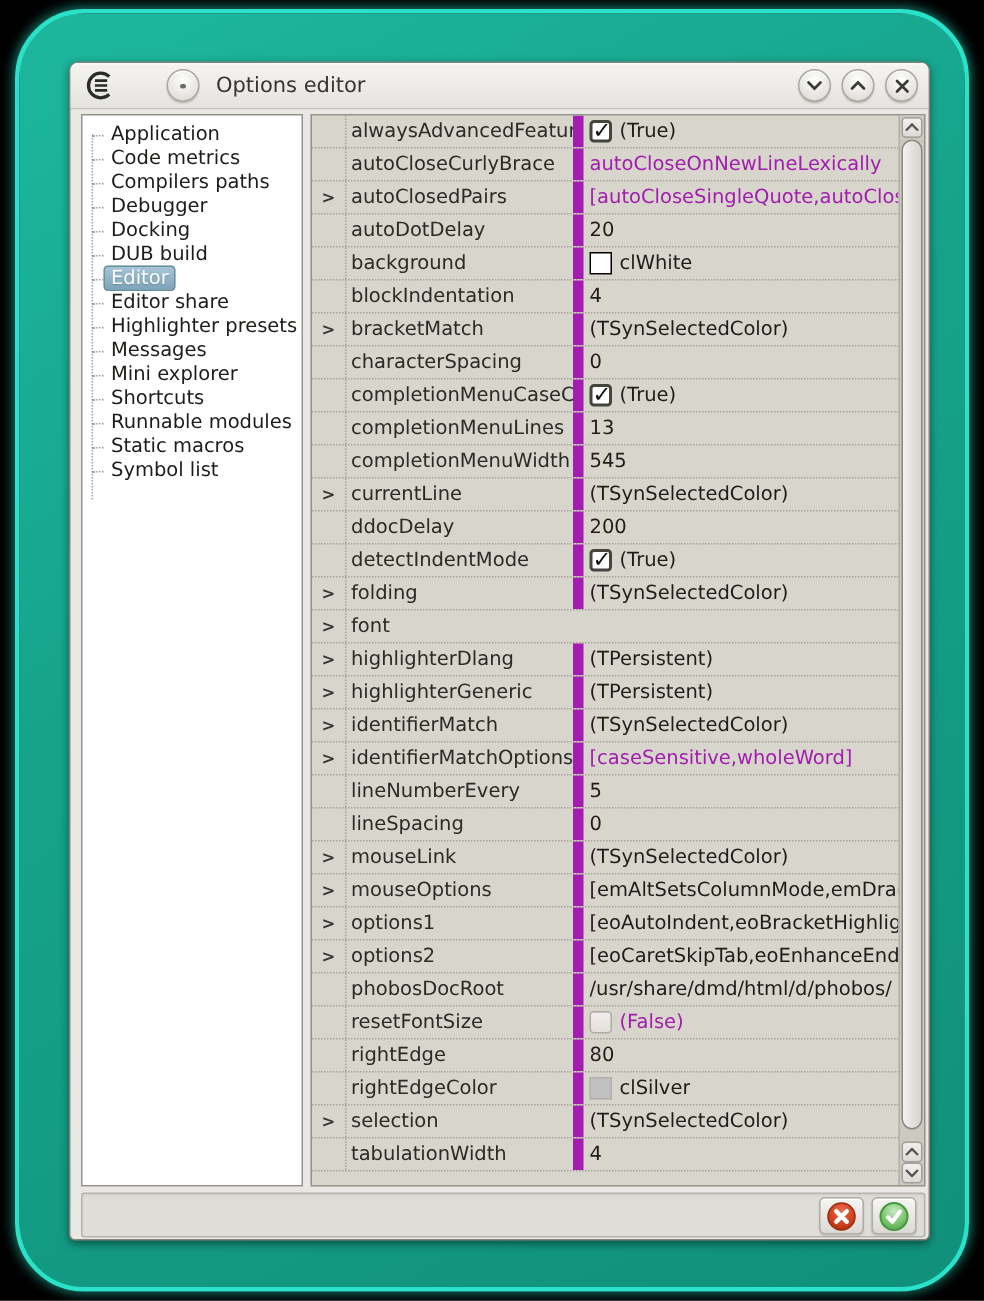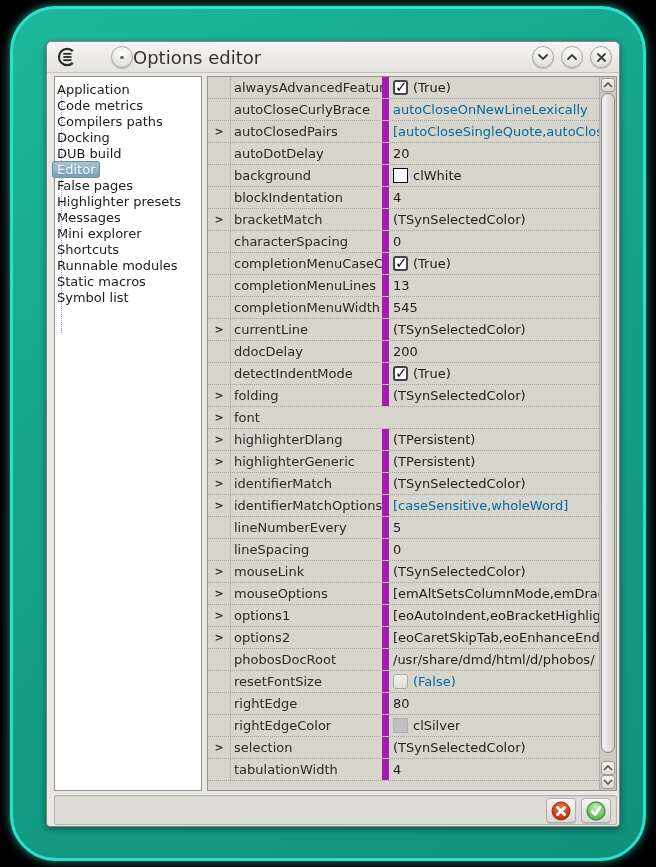--- a/index.html
+++ b/index.html
@@ -19,48 +19,48 @@
   .titlebar{position:absolute;left:0;top:0;right:0;height:31px;display:flex;align-items:center;
     padding:0 7px;background:linear-gradient(#f5f4f2,#e4e3df);border-bottom:1px solid #c3c2bc;
     border-radius:5px 5px 0 0;box-shadow:inset 0 1px 0 #fcfcfb;}
   .app-icon{width:20px;height:20px;margin-left:2px;flex:none;}
   .circle-btn{width:22px;height:22px;border-radius:50%;flex:none;
     background:radial-gradient(circle at 50% 32%,#fefefd 0%,#e9e8e4 55%,#d8d6d0 100%);
     border:1px solid #a9a7a0;box-shadow:0 1px 1px rgba(0,0,0,.18),inset 0 1px 0 #fff;
     display:flex;align-items:center;justify-content:center;}
   .sticky-btn{margin-left:35px;}
   .sticky-btn .dot{width:4px;height:3px;border-radius:2px;background:#6c6a64;}
-  .win-title{font-size:18px;color:#35342f;}
+  .win-title{margin-left:11px;font-size:14px;color:#35342f;}
   .tb-right{margin-left:auto;display:flex;gap:7px;}
 
   
   .sidebar{position:absolute;left:7px;top:34px;width:148px;height:715px;background:#fff;
     border:1px solid #95948c;}
   .tree{position:relative;padding:5px 0 0 0;}
   .tree::before{content:'';position:absolute;left:6px;top:12px;height:244px;border-left:1px dotted #93a7b1;}
-  .titem{position:relative;height:16px;line-height:16px;font-size:13px;color:#1d1c19;
+  .titem{position:relative;height:16px;line-height:16px;padding-left:17px;font-size:13px;color:#1d1c19;
     white-space:nowrap;cursor:default;}
   .titem::before{content:'';position:absolute;left:6px;top:8px;width:8px;border-top:1px dotted #93a7b1;}
   .tlabel{padding:0 2px;border-radius:3px;}
   .tlabel.selected{background:linear-gradient(#a6c4d6,#7da4ba);border:1px solid #68909f;color:#fff;
     padding:0 4px;margin-left:-3px;text-shadow:0 1px 1px rgba(40,70,90,.35);}
 
   
   .grid{position:absolute;left:160px;top:34px;width:410px;height:715px;background:#d8d5cc;
     border:1px solid #95948c;overflow:hidden;}
   .rows{position:absolute;left:0;top:0;right:17px;}
   .prow{height:22px;display:flex;align-items:center;border-bottom:1px dotted #a5a298;font-size:13px;}
   .gutter{flex:none;width:23px;height:100%;display:flex;align-items:center;justify-content:center;
     border-right:1px dotted #a5a298;font-size:11px;font-weight:bold;color:#333;padding-bottom:1px;}
   .gutter:not(.show){color:transparent;}
   .pname{flex:none;width:151px;padding-left:3px;color:#2b2a26;white-space:nowrap;overflow:hidden;}
   .pvalue{flex:1;min-width:0;height:100%;display:flex;align-items:center;gap:5px;padding-left:4px;
     border-left:7px solid #a21caf;white-space:nowrap;overflow:hidden;color:#1e1d1a;}
   .vtext{overflow:hidden;white-space:nowrap;}
-  .vtext.green{color:#0369a1;}
+  .vtext.green{color:#a21caf;}
   .cbx{display:none;flex:none;width:15px;height:15px;border-radius:3px;position:relative;
     background:linear-gradient(#f0efec,#e2e0da);border:1px solid #aeaca5;}
   .cbx.show{display:inline-block;}
   .cbx.checked{background:#fff;border:2px solid #45443f;}
   .cbx.checked::after{content:'✓';position:absolute;left:0px;top:-4px;font-size:15px;font-weight:bold;color:#101010;}
   .swatch{display:none;flex:none;width:15px;height:15px;border:1px solid;}
   .swatch.show{display:inline-block;}
 
   
   .vscroll{position:absolute;right:0;top:0;bottom:0;width:17px;background:#ccc9c1;border-left:1px solid #b3b0a8;}
@@ -126,30 +126,33 @@
       <div class="titem">
           <span class="tlabel">Application</span>
         </div>
           <div class="titem">
           <span class="tlabel">Code metrics</span>
         </div>
           <div class="titem">
           <span class="tlabel">Compilers paths</span>
         </div>
           <div class="titem">
+          <span class="tlabel">Debugger</span>
+        </div>
+          <div class="titem">
           <span class="tlabel">Docking</span>
         </div>
           <div class="titem">
           <span class="tlabel">DUB build</span>
         </div>
           <div class="titem">
           <span class="tlabel selected">Editor</span>
         </div>
           <div class="titem">
-          <span class="tlabel">False pages</span>
+          <span class="tlabel">Editor share</span>
         </div>
           <div class="titem">
           <span class="tlabel">Highlighter presets</span>
         </div>
           <div class="titem">
           <span class="tlabel">Messages</span>
         </div>
           <div class="titem">
           <span class="tlabel">Mini explorer</span>
         </div>

